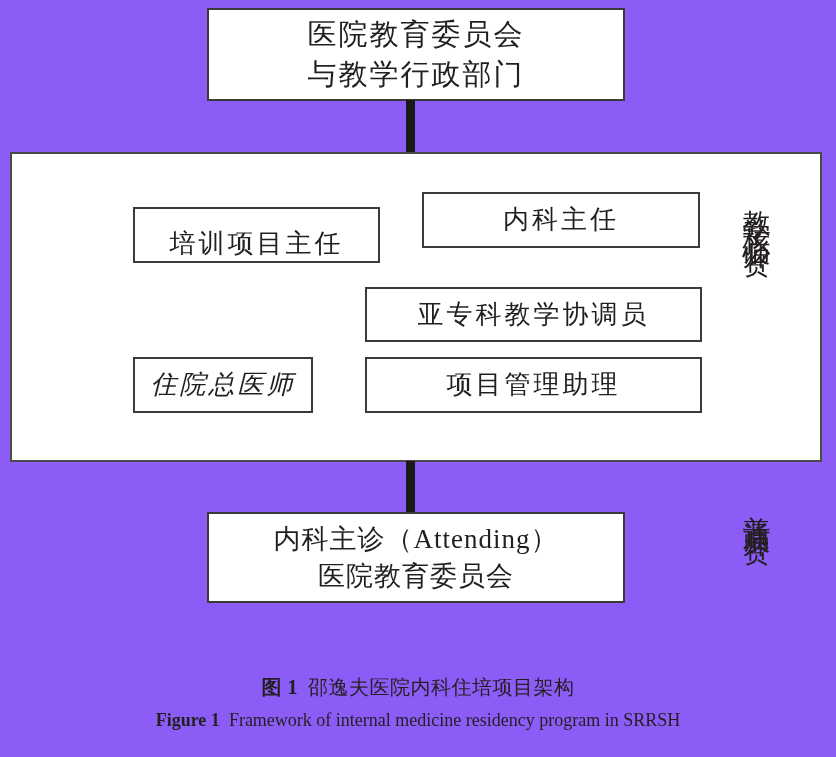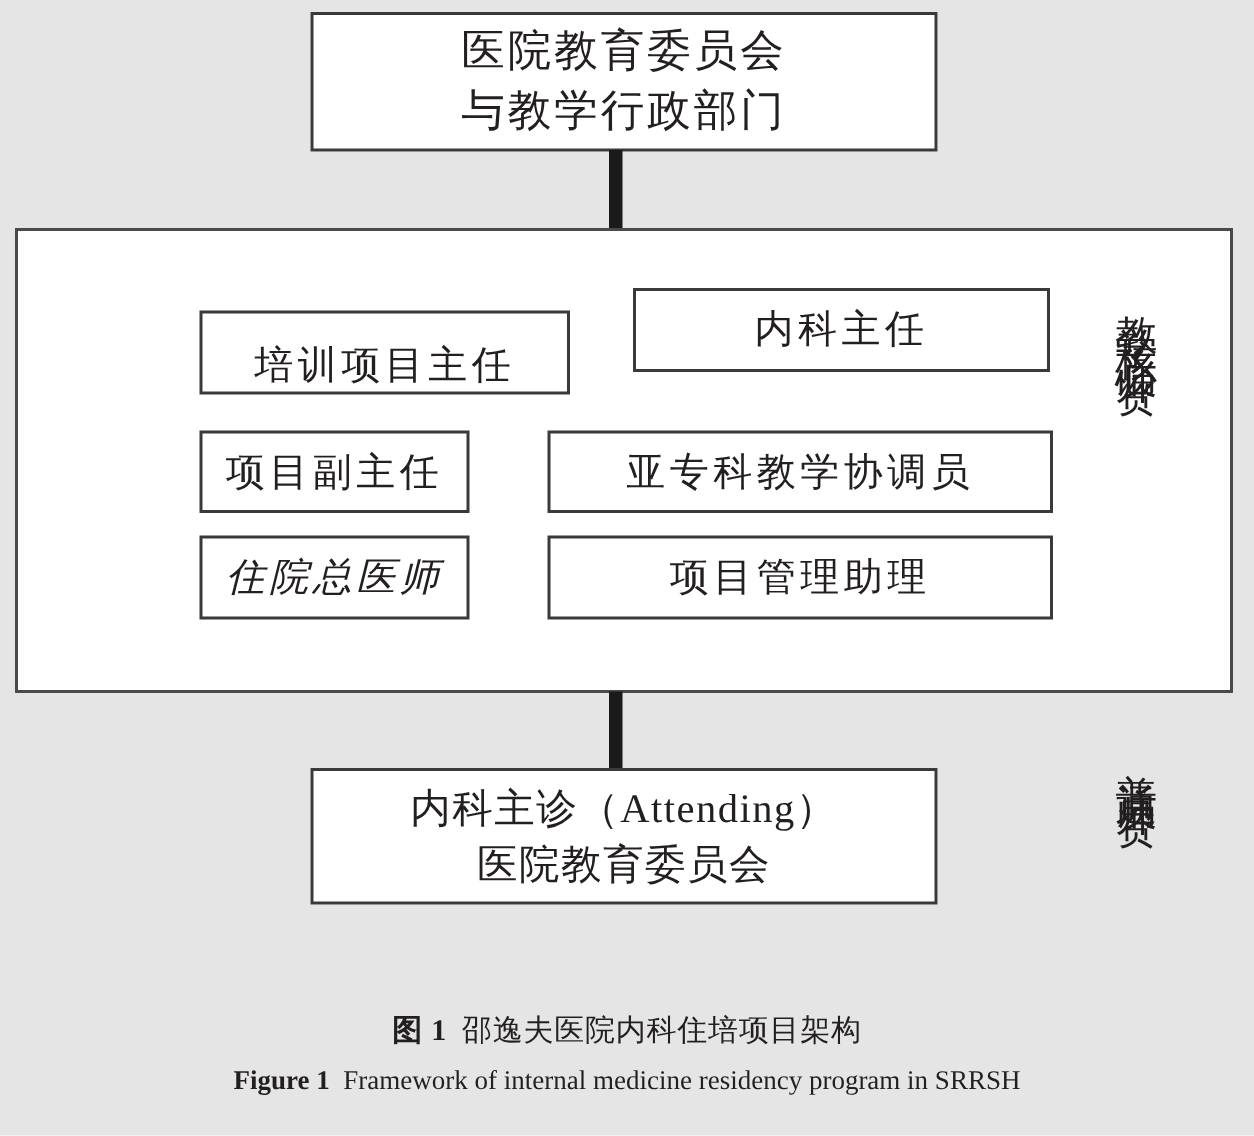--- a/index.html
+++ b/index.html
@@ -10,21 +10,21 @@
   }
   body {
     font-family: "Liberation Serif", "DejaVu Serif", serif;
     color: #231f20;
   }
 
   #figure-root {
     position: relative;
     width: 836px;
     height: 757px;
-    background: #e5e5e5;
+    background: #8b5cf6;
     overflow: hidden;
   }
 
   
   .node-box {
     position: absolute;
     box-sizing: border-box;
     background: #ffffff;
     border: 2px solid #3a3a3a;
     display: flex;
@@ -163,23 +163,20 @@
   <div id="core-container"></div>
 
   <div class="node-box role-box" id="role-training-director">
     <span>培训项目主任</span>
   </div>
 
   <div class="node-box role-box" id="role-im-chief">
     <span>内科主任</span>
   </div>
 
-  <div class="node-box role-box" id="role-deputy-director">
-    <span>项目副主任</span>
-  </div>
 
   <div class="node-box role-box" id="role-subspecialty-coord">
     <span>亚专科教学协调员</span>
   </div>
 
   <div class="node-box role-box" id="role-chief-resident">
     <span>住院总医师</span>
   </div>
 
   <div class="node-box role-box" id="role-program-assistant">

